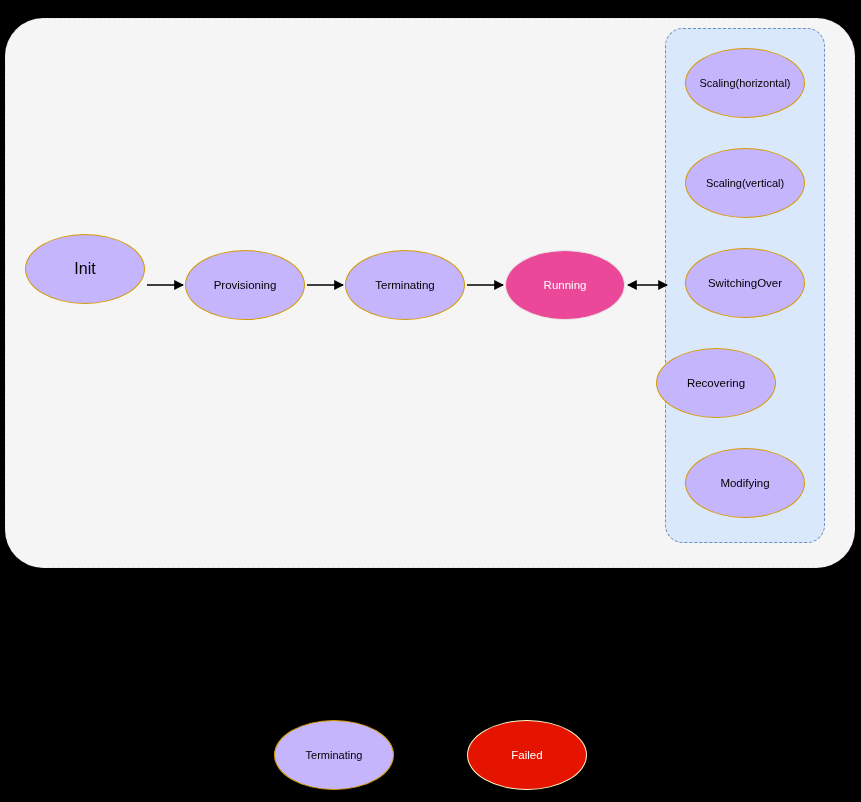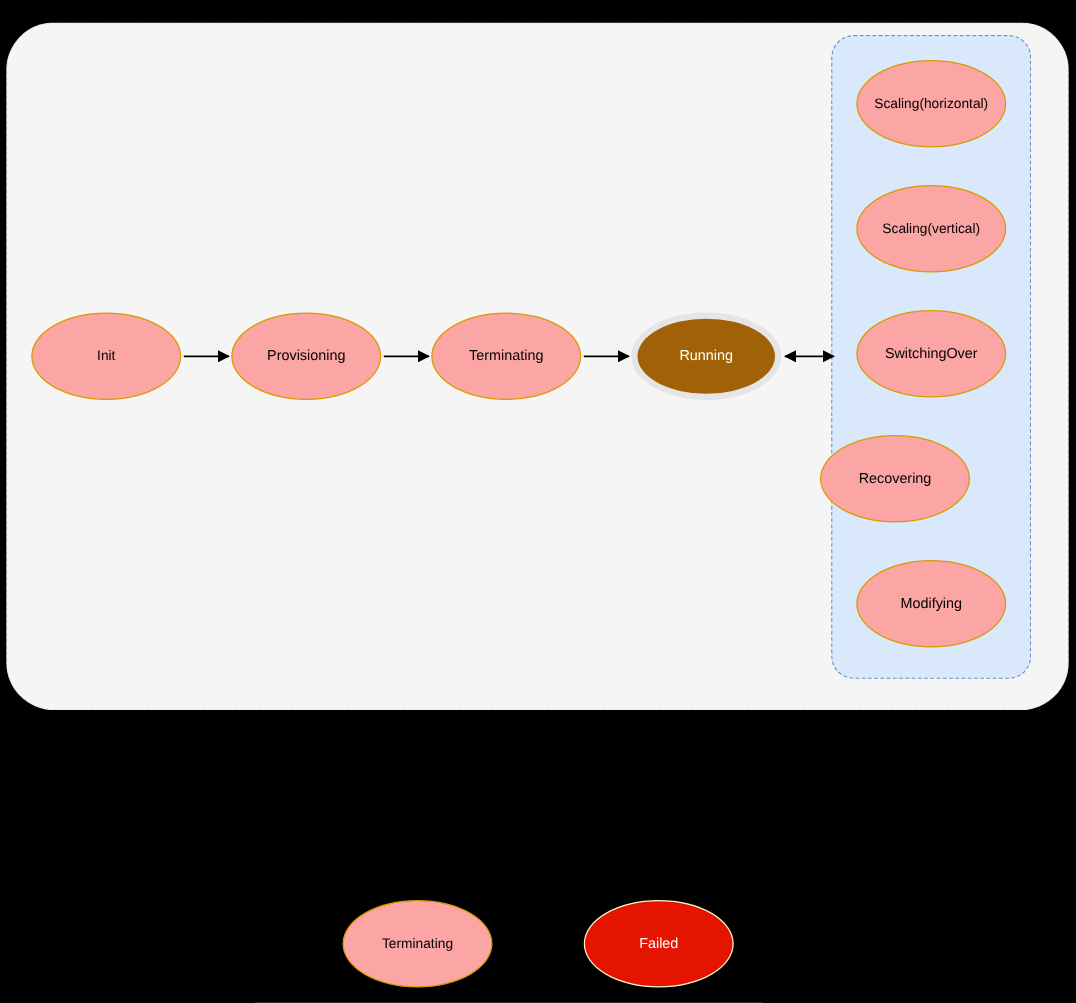--- a/index.html
+++ b/index.html
@@ -33,22 +33,22 @@
     display:flex;
     align-items:center;
     justify-content:center;
     border-radius:50%;
     text-align:center;
     line-height:1.1;
     white-space:nowrap;
     user-select:none;
   }
   .node-label { pointer-events:none; }
-  .n-orange { background:#fca5a5; border:1px solid #D79B00; color:#000000; }
-  .n-green  { background:#a16207; border:5px solid #e5e5e5; color:#FFFFFF; }
+  .n-orange { background:#c4b5fd; border:1px solid #D79B00; color:#000000; }
+  .n-green  { background:#ec4899; border:1px solid #e5e5e5; color:#FFFFFF; }
   .n-red    { background:#E51400; border:1px solid #fef9c3; color:#FFFFFF; }
   
   .edge { position:absolute; overflow:visible; }
   .edge line { stroke:#000000; stroke-width:1.4; }
 </style>
 </head>
 <body style="background: rgb(0, 0, 0);">
 
 <div id="stage" style="background: rgb(0, 0, 0);">
 
@@ -73,21 +73,21 @@
       </g>
       <g>
         <line x1="467" y1="285" x2="503" y2="285" stroke="#000000" stroke-width="1.4" marker-end="url(#arrow-end)"></line>
       </g>
       <g>
         <line x1="628" y1="285" x2="667" y2="285" stroke="#000000" stroke-width="1.4" marker-end="url(#arrow-end)" marker-start="url(#arrow-start)"></line>
       </g>
     </svg>
 
   <div id="nodes-layer">
-      <div class="node n-orange" style="left: 25px; top: 250px; width: 120px; height: 70px; font-size: 11px;">
+      <div class="node n-orange" style="left: 25px; top: 234px; width: 120px; height: 70px; font-size: 16px;">
         <span class="node-label">Init</span>
       </div>
       <div class="node n-orange" style="left: 185px; top: 250px; width: 120px; height: 70px; font-size: 11.5px;">
         <span class="node-label">Provisioning</span>
       </div>
       <div class="node n-orange" style="left: 345px; top: 250px; width: 120px; height: 70px; font-size: 11.5px;">
         <span class="node-label">Terminating</span>
       </div>
       <div class="node n-green" style="left: 505px; top: 250px; width: 120px; height: 70px; font-size: 11.5px;">
         <span class="node-label">Running</span>

